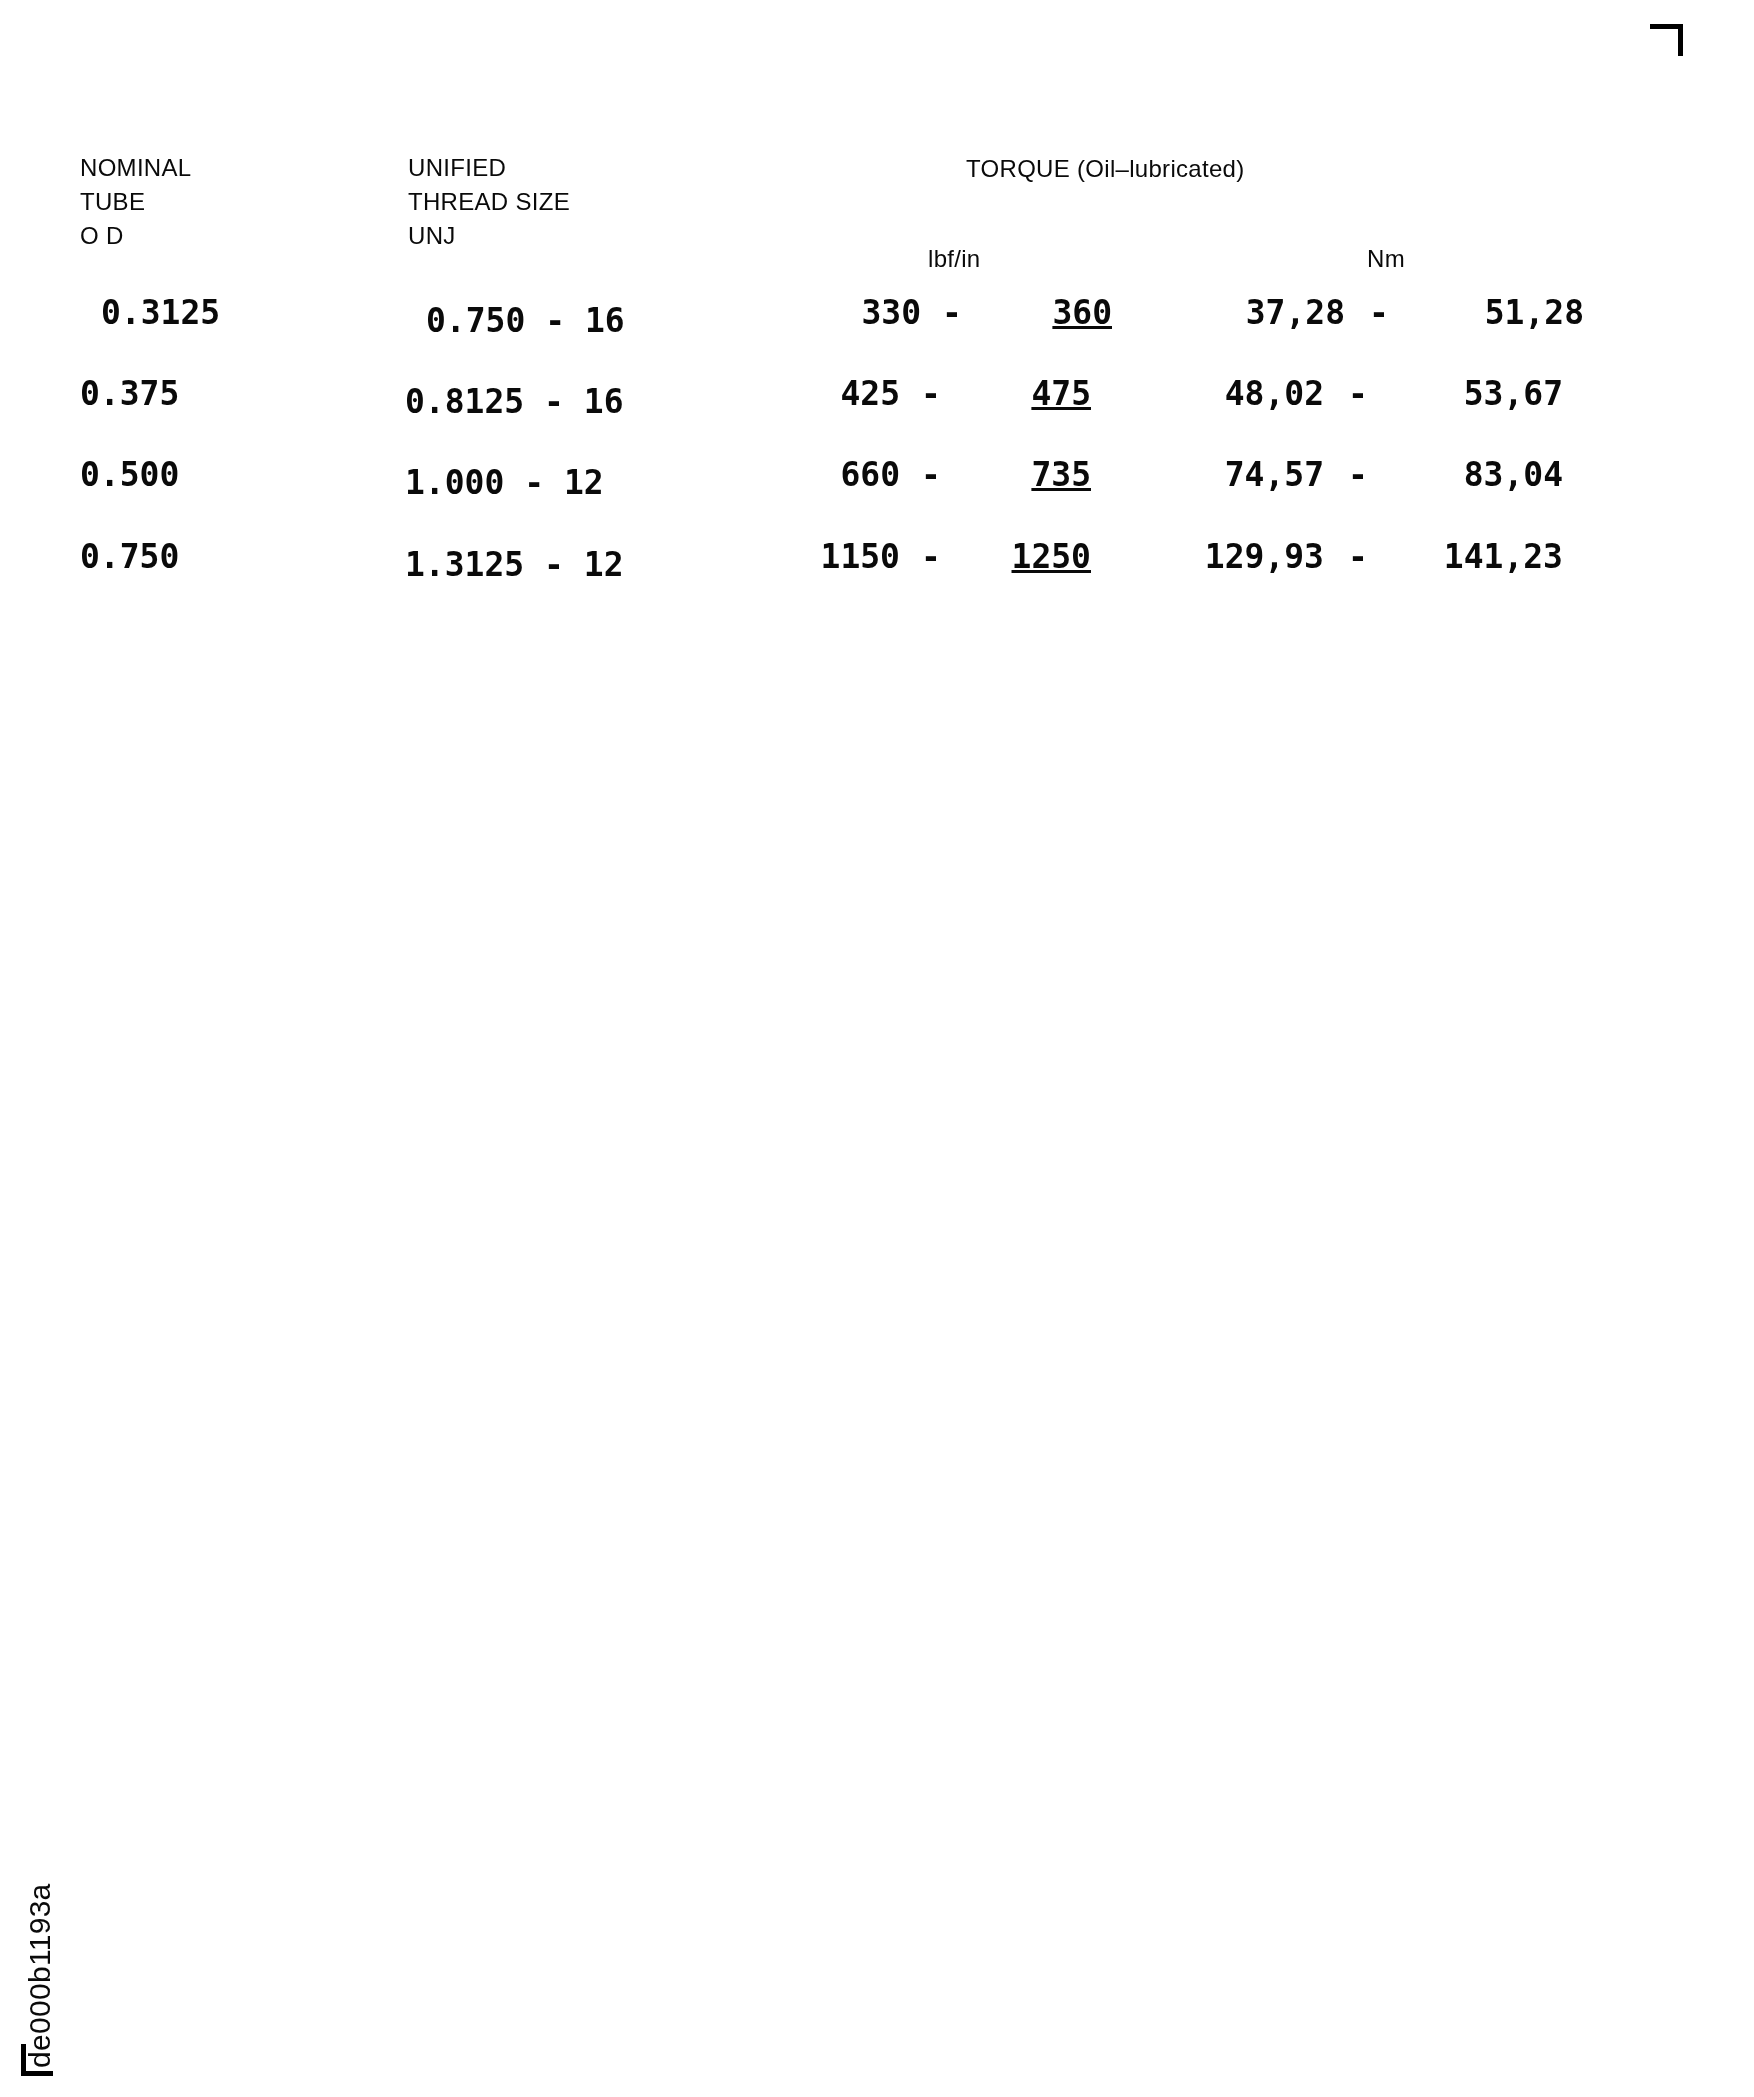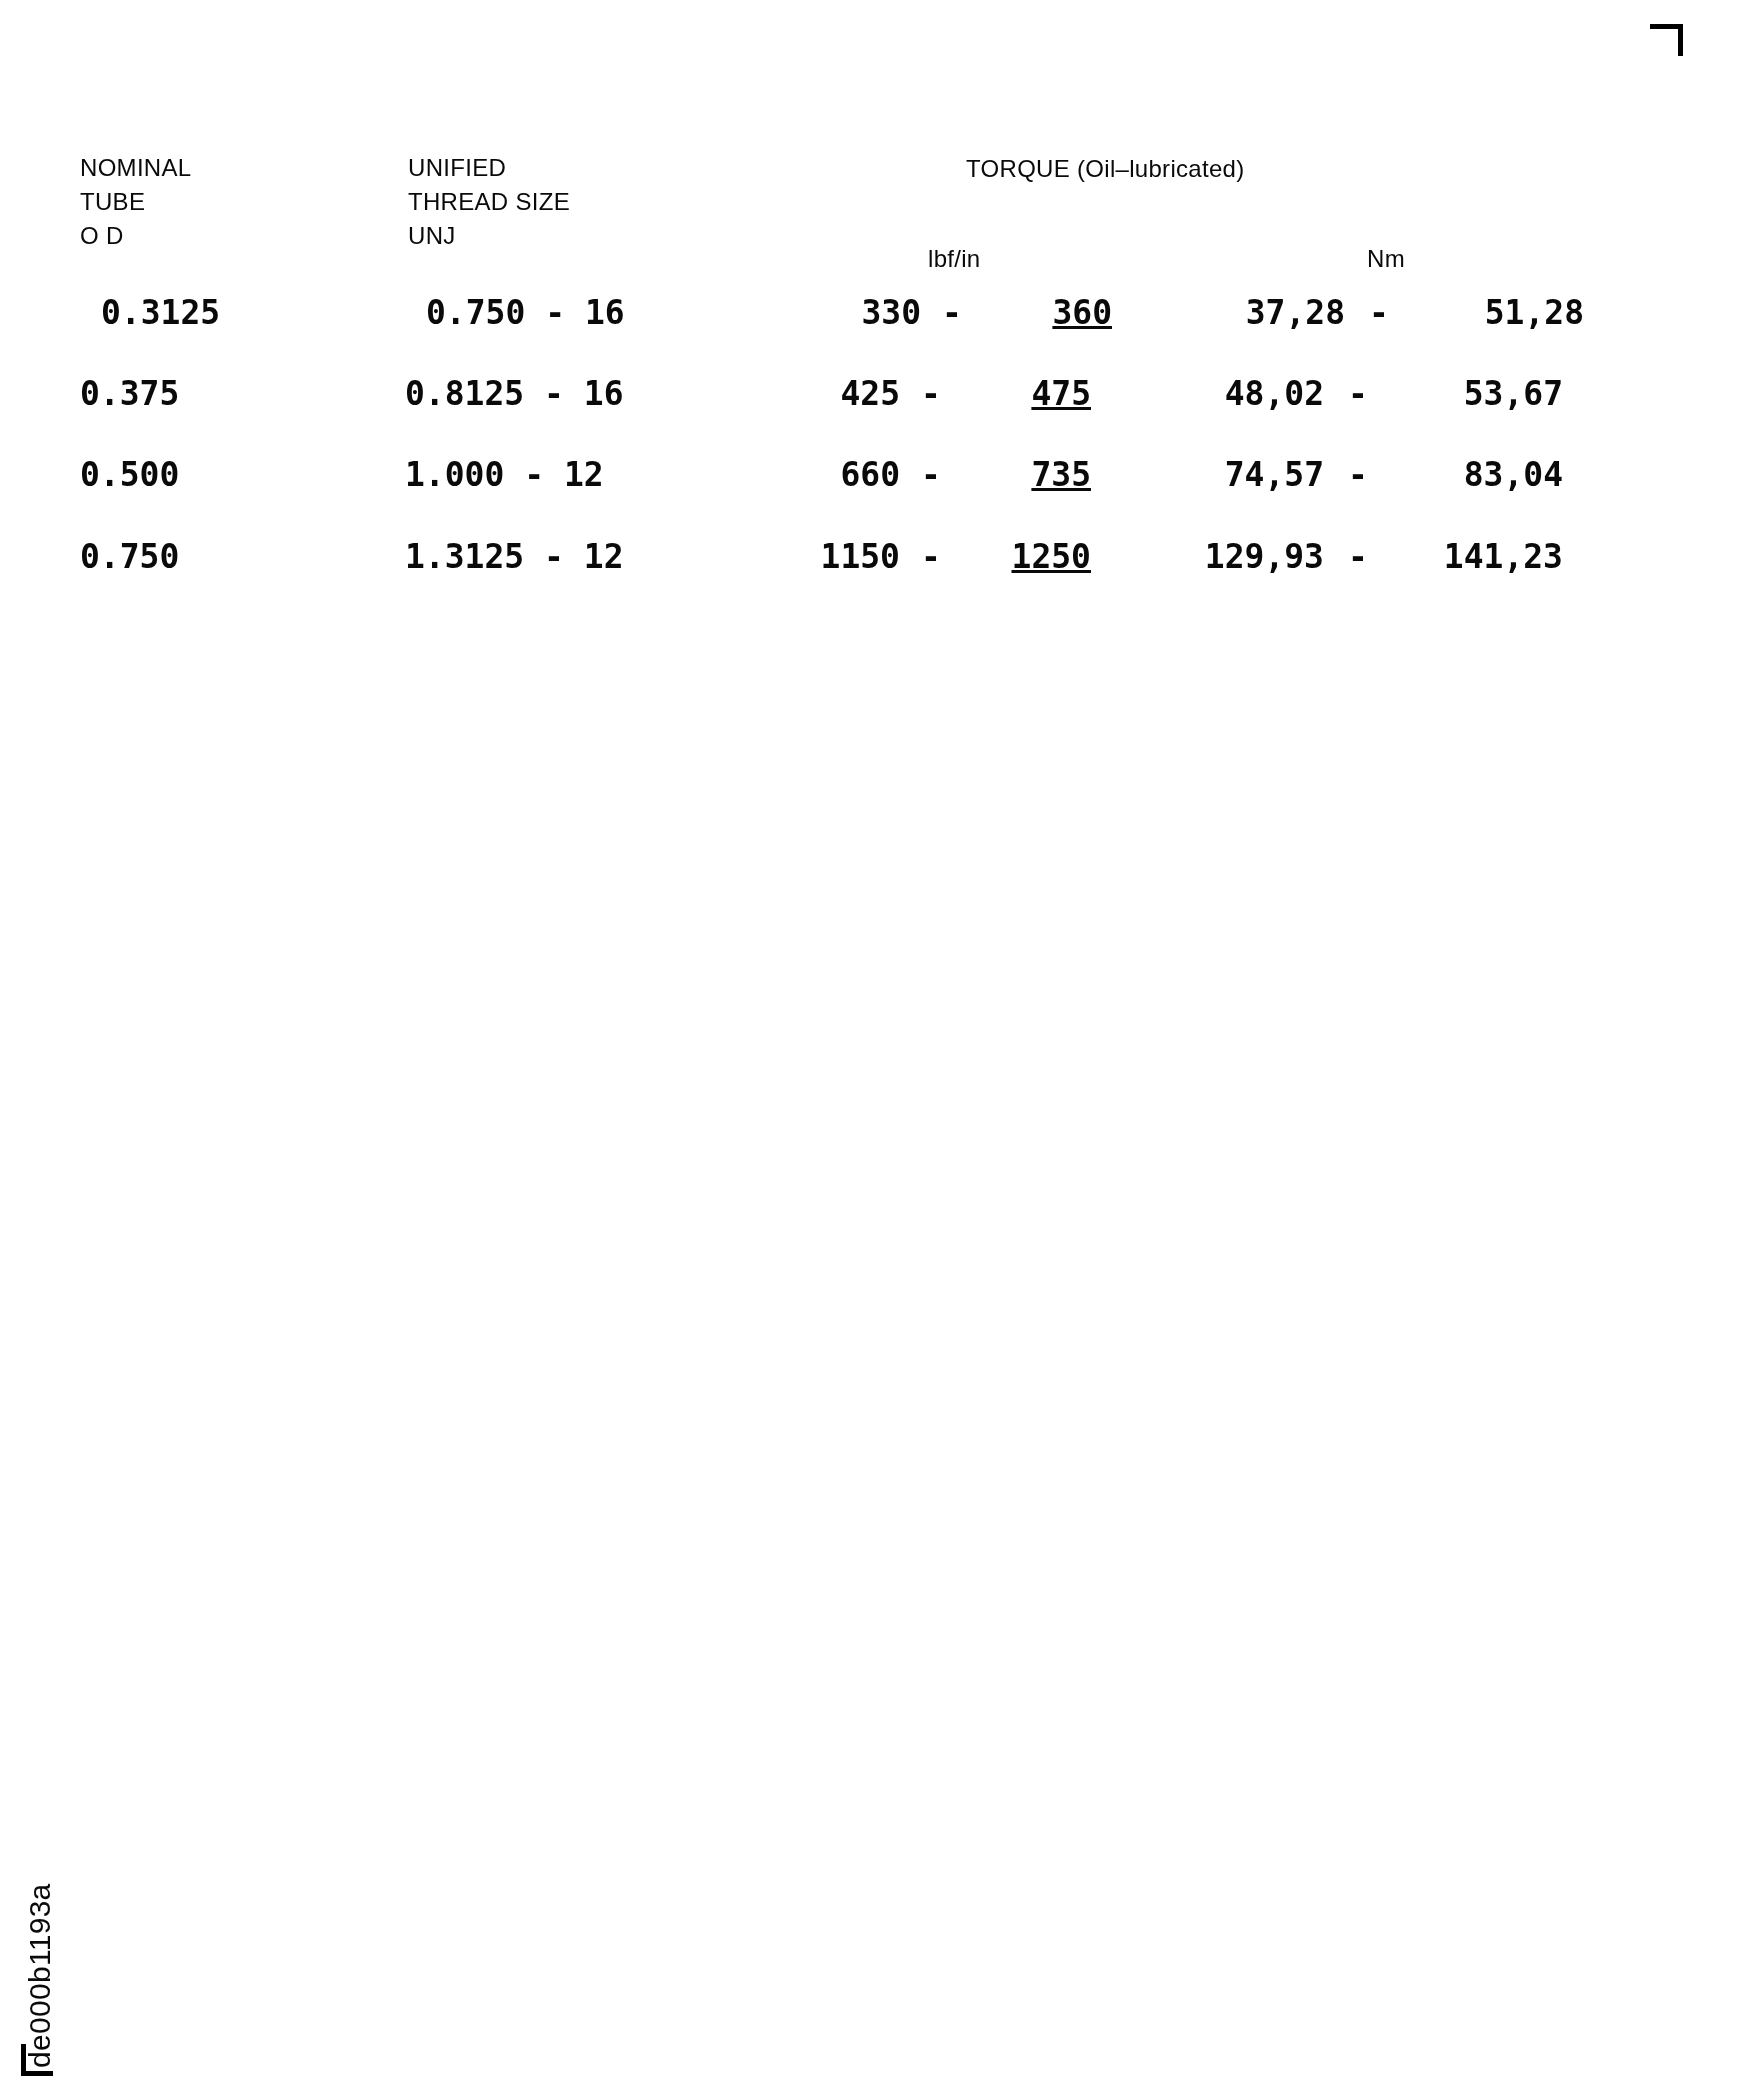--- a/index.html
+++ b/index.html
@@ -35,21 +35,21 @@
     font-size: 33px;
     font-weight: 700;
     line-height: 36px;
     white-space: pre;
     letter-spacing: 0px;
     color: #0a0a0a;
   }
 
   .row { position: absolute; left: 0; top: 0; width: 1755px; height: 39px; }
   .cell-od     { left: 80px; top: 0; }
-  .cell-thread { left: 405px; top: 0; }
+  .cell-thread { left: 405px; top: 8px; }
 
   .range {
     position: absolute;
     top: 0;
     display: flex;
   }
   .range.lbf { left: 724px; }
   .range.nm  { left: 1122px; }
   .range .min  { display: inline-block; text-align: right; }
   .range .dash { display: inline-block; text-align: center; }

